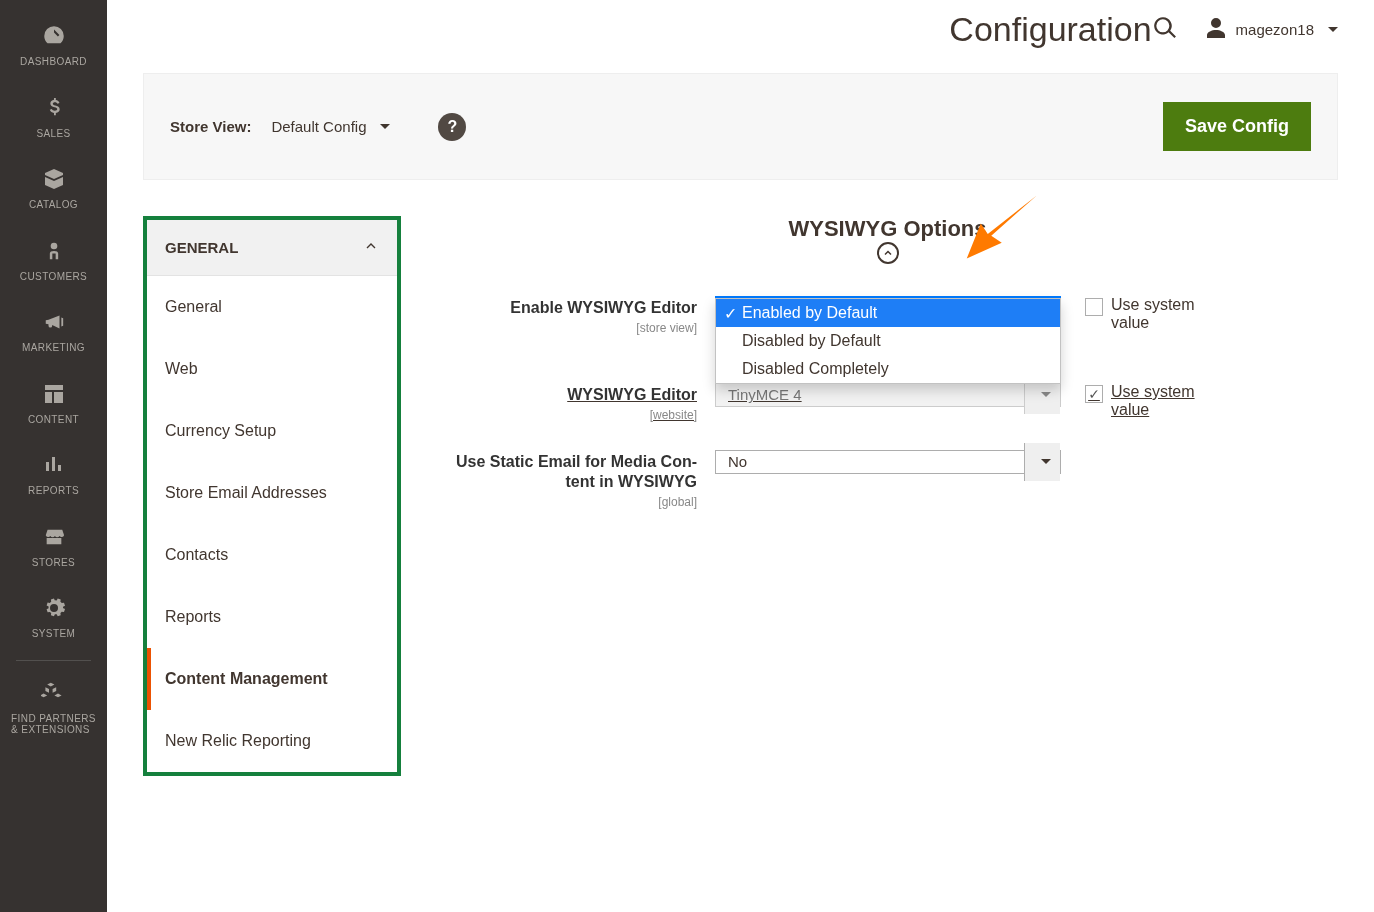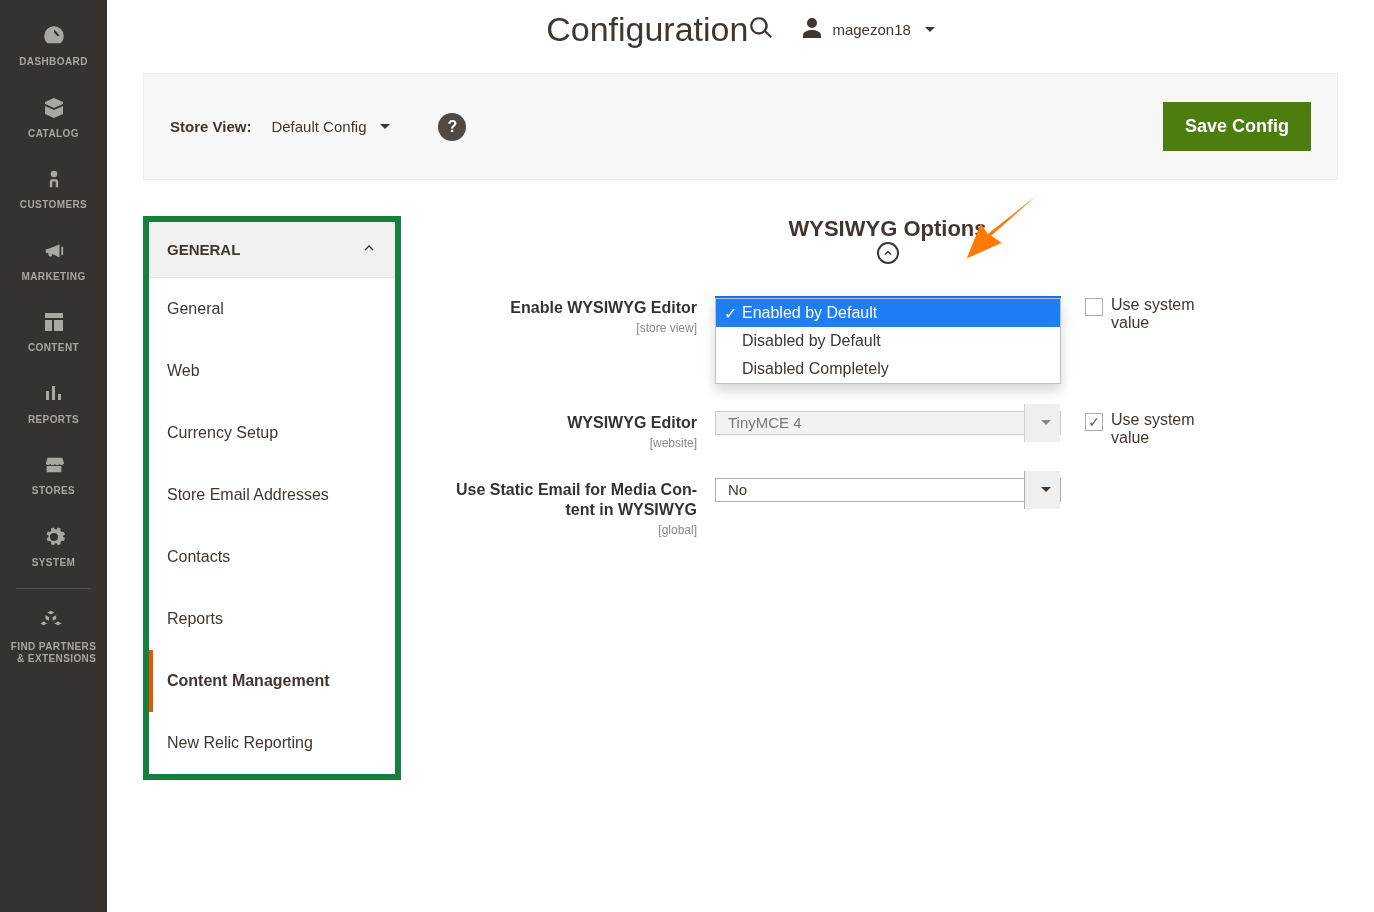--- a/index.html
+++ b/index.html
@@ -4,46 +4,46 @@
 <style>
 * { box-sizing: border-box; margin: 0; padding: 0; }
 body { font-family: -apple-system, BlinkMacSystemFont, "Segoe UI", Helvetica, Arial, sans-serif; background: #fff; color: #41362f; }
 .page { display: flex; width: 1374px; height: 912px; overflow: hidden; box-shadow: 0 3px 12px rgba(0,0,0,0.15); position: relative; }
 
 
 .admin-nav { width: 107px; background: #363230; flex-shrink: 0; padding-top: 10px; }
 .nav-item { display: flex; flex-direction: column; align-items: center; justify-content: center; color: #aaa6a0; padding: 12px 0 14px; cursor: pointer; position: relative; }
 .nav-item .nav-icon { width: 28px; height: 28px; display: flex; align-items: center; justify-content: center; color: #aaa6a0; }
 .nav-item .nav-icon svg { fill: currentColor; }
-.nav-label { font-size: 10px; letter-spacing: 0.4px; margin-top: 6px; text-align: right; line-height: 1.15; font-weight: 700; }
+.nav-label { font-size: 10px; letter-spacing: 0.4px; margin-top: 6px; text-align: left; line-height: 1.15; font-weight: 400; }
 .nav-sep { border-top: 1px solid #52504e; margin: 6px 16px; }
 
 
 .main { flex: 1; background: #fff; position: relative; padding: 0 36px 0 36px; overflow: hidden; }
 
-.top-row { display: flex; align-items: center; justify-content: center; padding: 10px 0 24px 0; }
+.top-row { display: flex; align-items: center; justify-content: flex-end; padding: 10px 0 24px 0; }
 .page-title { font-size: 34px; font-weight: 400; color: #41362f; }
 .top-actions { display: flex; align-items: center; gap: 26px; }
 .user-area { display: flex; align-items: center; gap: 8px; color: #41362f; font-size: 15px; cursor: pointer; }
 .search-btn { cursor: pointer; color: #41362f; }
 .caret-down { width: 0; height: 0; border-left: 5px solid transparent; border-right: 5px solid transparent; border-top: 5px solid #41362f; display:inline-block; margin-left:6px;}
 
 
 .action-bar { background: #f7f7f7; border: 1px solid #eee; padding: 28px 26px; display: flex; align-items: center; justify-content: space-between; }
 .store-view-wrap { display: flex; align-items: center; gap: 20px; }
 .store-view-label { font-weight: 700; font-size: 15px; }
 .store-view-select { display: flex; align-items: center; gap: 8px; cursor: pointer; color: #41362f; font-size: 15px; }
 .help-icon { width: 28px; height: 28px; border-radius: 50%; background: #514943; color: #fff; display: flex; align-items: center; justify-content: center; font-weight: 700; margin-left: 28px; font-size: 16px; cursor: pointer; }
 .save-btn { background: #4d7c0f; color: #fff; border: none; padding: 14px 22px; font-size: 18px; font-weight: 600; cursor: pointer; }
 
 
 .body-area { display: flex; gap: 36px; margin-top: 36px; }
 
 
-.config-tabs { width: 258px; border: 6px solid #15803d; flex-shrink: 0; }
+.config-tabs { width: 258px; border: 4px solid #15803d; flex-shrink: 0; }
 .tab-group-head { background: #f1f1f1; border-bottom: 1px solid #e3e3e3; padding: 18px 18px; font-weight: 700; font-size: 15px; color: #41362f; display:flex; justify-content:space-between; align-items:center; cursor:pointer; }
 .tab-item { padding: 22px 18px; font-size: 16px; color: #41362f; cursor: pointer; }
 .tab-item.active { border-left: 4px solid #eb5202; font-weight: 600; padding-left: 14px; }
 
 
 .form-panel { flex: 1; position: relative; }
 .section-head { display:flex; justify-content: space-between; align-items:center; margin-bottom: 32px; flex-direction: column; }
 .section-title { font-size: 22px; font-weight: 600; color: #41362f; }
 .collapse-circle { width: 22px; height: 22px; border: 2px solid #41362f; border-radius: 50%; display:flex; align-items:center; justify-content:center; cursor:pointer; }
 
@@ -80,20 +80,28 @@
     <div class="nav-item">
       <span class="nav-icon">
           <svg viewBox="0 0 24 24" width="26" height="26">
             <path d="M12 3a9 9 0 00-9 9 9 9 0 003 6.7h12a9 9 0 003-6.7 9 9 0 00-9-9zm0 3l5 5-1.4 1.4L12 8.8V6z"></path>
           </svg>
         </span>
       <span class="nav-label">DASHBOARD</span>
     </div>
     <div class="nav-item">
       <span class="nav-icon">
+          <svg viewBox="0 0 24 24" width="22" height="22">
+            <path d="M12 1v2.1c-2.3.3-4 1.9-4 4 0 2.3 1.9 3.4 4.6 4 2 .5 2.9 1 2.9 2.1 0 1-1 1.8-2.6 1.8-1.6 0-2.8-.7-3.2-1.9l-2.3.9c.7 2 2.3 3.2 4.6 3.5V20h2v-2.5c2.5-.3 4.2-1.9 4.2-4.1 0-2.5-2-3.5-4.8-4.2-1.8-.4-2.7-.9-2.7-1.9 0-.9.9-1.6 2.3-1.6 1.4 0 2.4.6 2.8 1.7l2.2-.9c-.6-1.8-2.1-2.9-4-3.2V1h-2z"></path>
+          </svg>
+        </span>
+      <span class="nav-label">SALES</span>
+    </div>
+    <div class="nav-item">
+      <span class="nav-icon">
           <svg viewBox="0 0 24 24" width="24" height="24">
             <path d="M12 2l9 4v2l-9 4-9-4V6l9-4zm-9 8l9 4 9-4v8l-9 4-9-4v-8z"></path>
           </svg>
         </span>
       <span class="nav-label">CATALOG</span>
     </div>
     <div class="nav-item">
       <span class="nav-icon">
           <svg viewBox="0 0 24 24" width="20" height="26">
             <path d="M12 2a4 4 0 110 8 4 4 0 010-8zm0 10c3 0 5 1 5 3v7h-3v-7h-4v7H7v-7c0-2 2-3 5-3z"></path>
@@ -231,21 +239,21 @@
             <span style="max-width:100px">Use system value</span>
           </div>
 
           <div class="pointer-arrow" style="left:518px; top:-24px;">
             <svg viewBox="0 0 100 80">
                 <path d="M92 4 L40 50 L52 58 L12 76 L28 36 L36 48 Z" fill="#ff7a00"></path>
               </svg>
           </div>
         </div>
 
-        <div class="form-row" style="margin-top:76px;">
+        <div class="form-row" style="margin-top:48px;text-decoration:underline;">
           <div class="form-label-col">
             <div class="form-label-main">WYSIWYG Editor</div>
             <div class="form-label-scope">[website]</div>
           </div>
           <div class="form-control-col">
             <div class="fake-select disabled">
               <span>TinyMCE 4</span>
               <span class="sel-arrow">
                   <span class="caret-down" style="border-top-color:#888"></span>
                 </span>

